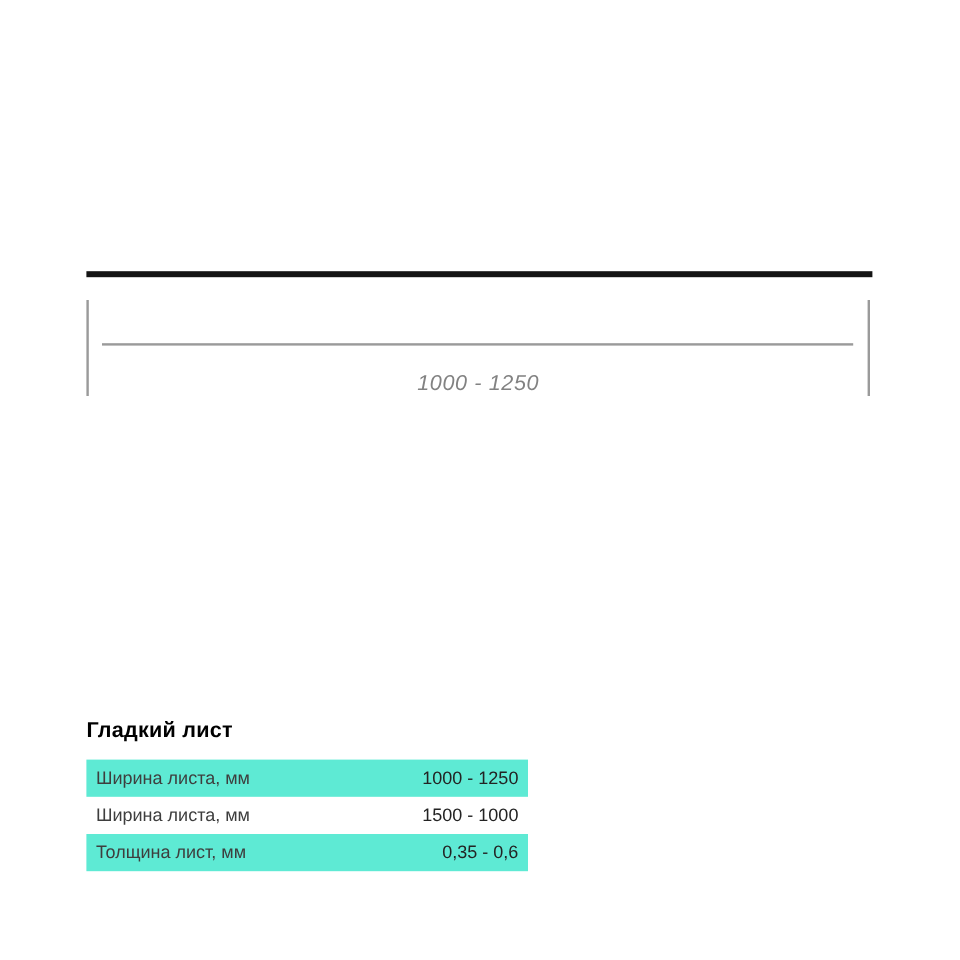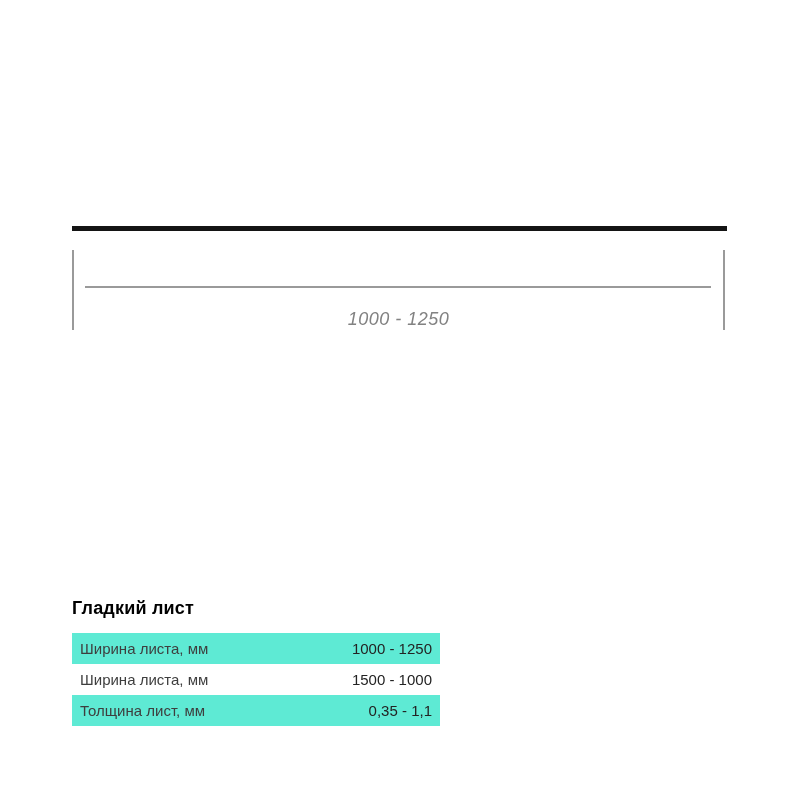--- a/index.html
+++ b/index.html
@@ -104,15 +104,15 @@
   <div class="spec-row alt">
     <span class="spec-label">Ширина листа, мм</span>
     <span class="spec-value">1000 - 1250</span>
   </div>
   <div class="spec-row">
     <span class="spec-label">Ширина листа, мм</span>
     <span class="spec-value">1500 - 1000</span>
   </div>
   <div class="spec-row alt">
     <span class="spec-label">Толщина лист, мм</span>
-    <span class="spec-value">0,35 - 1,1</span>
+    <span class="spec-value">0,35 - 0,6</span>
   </div>
 </div>
 
 </body></html>

